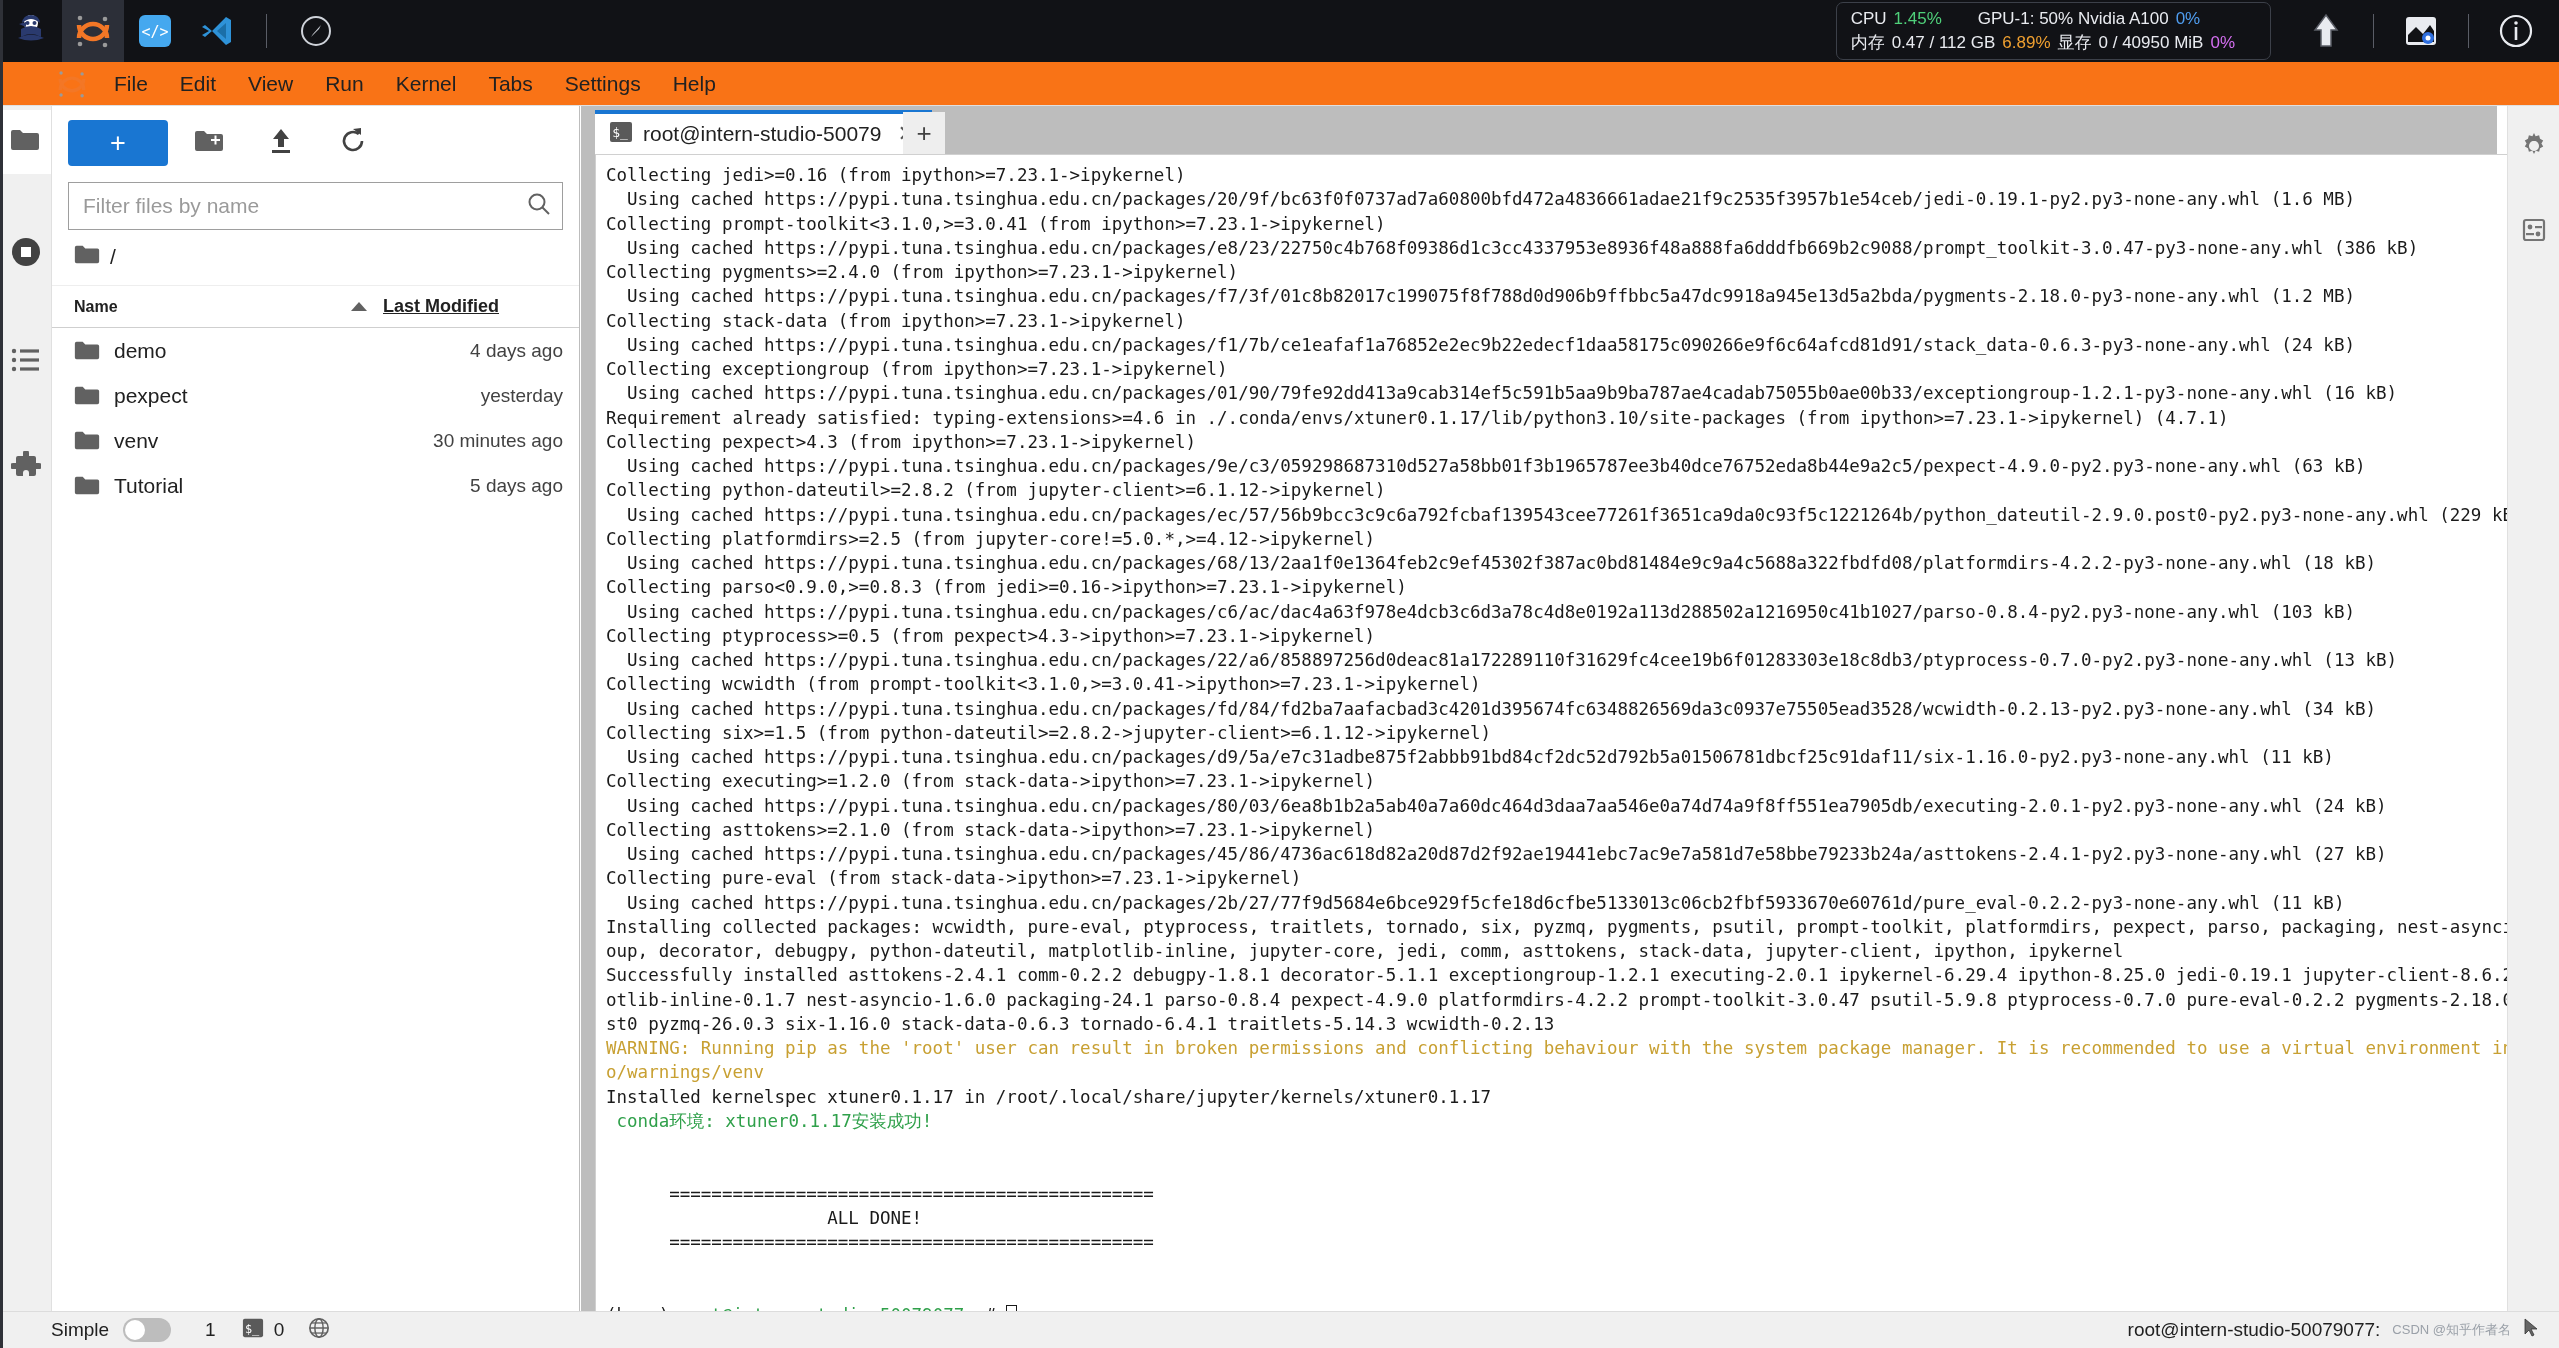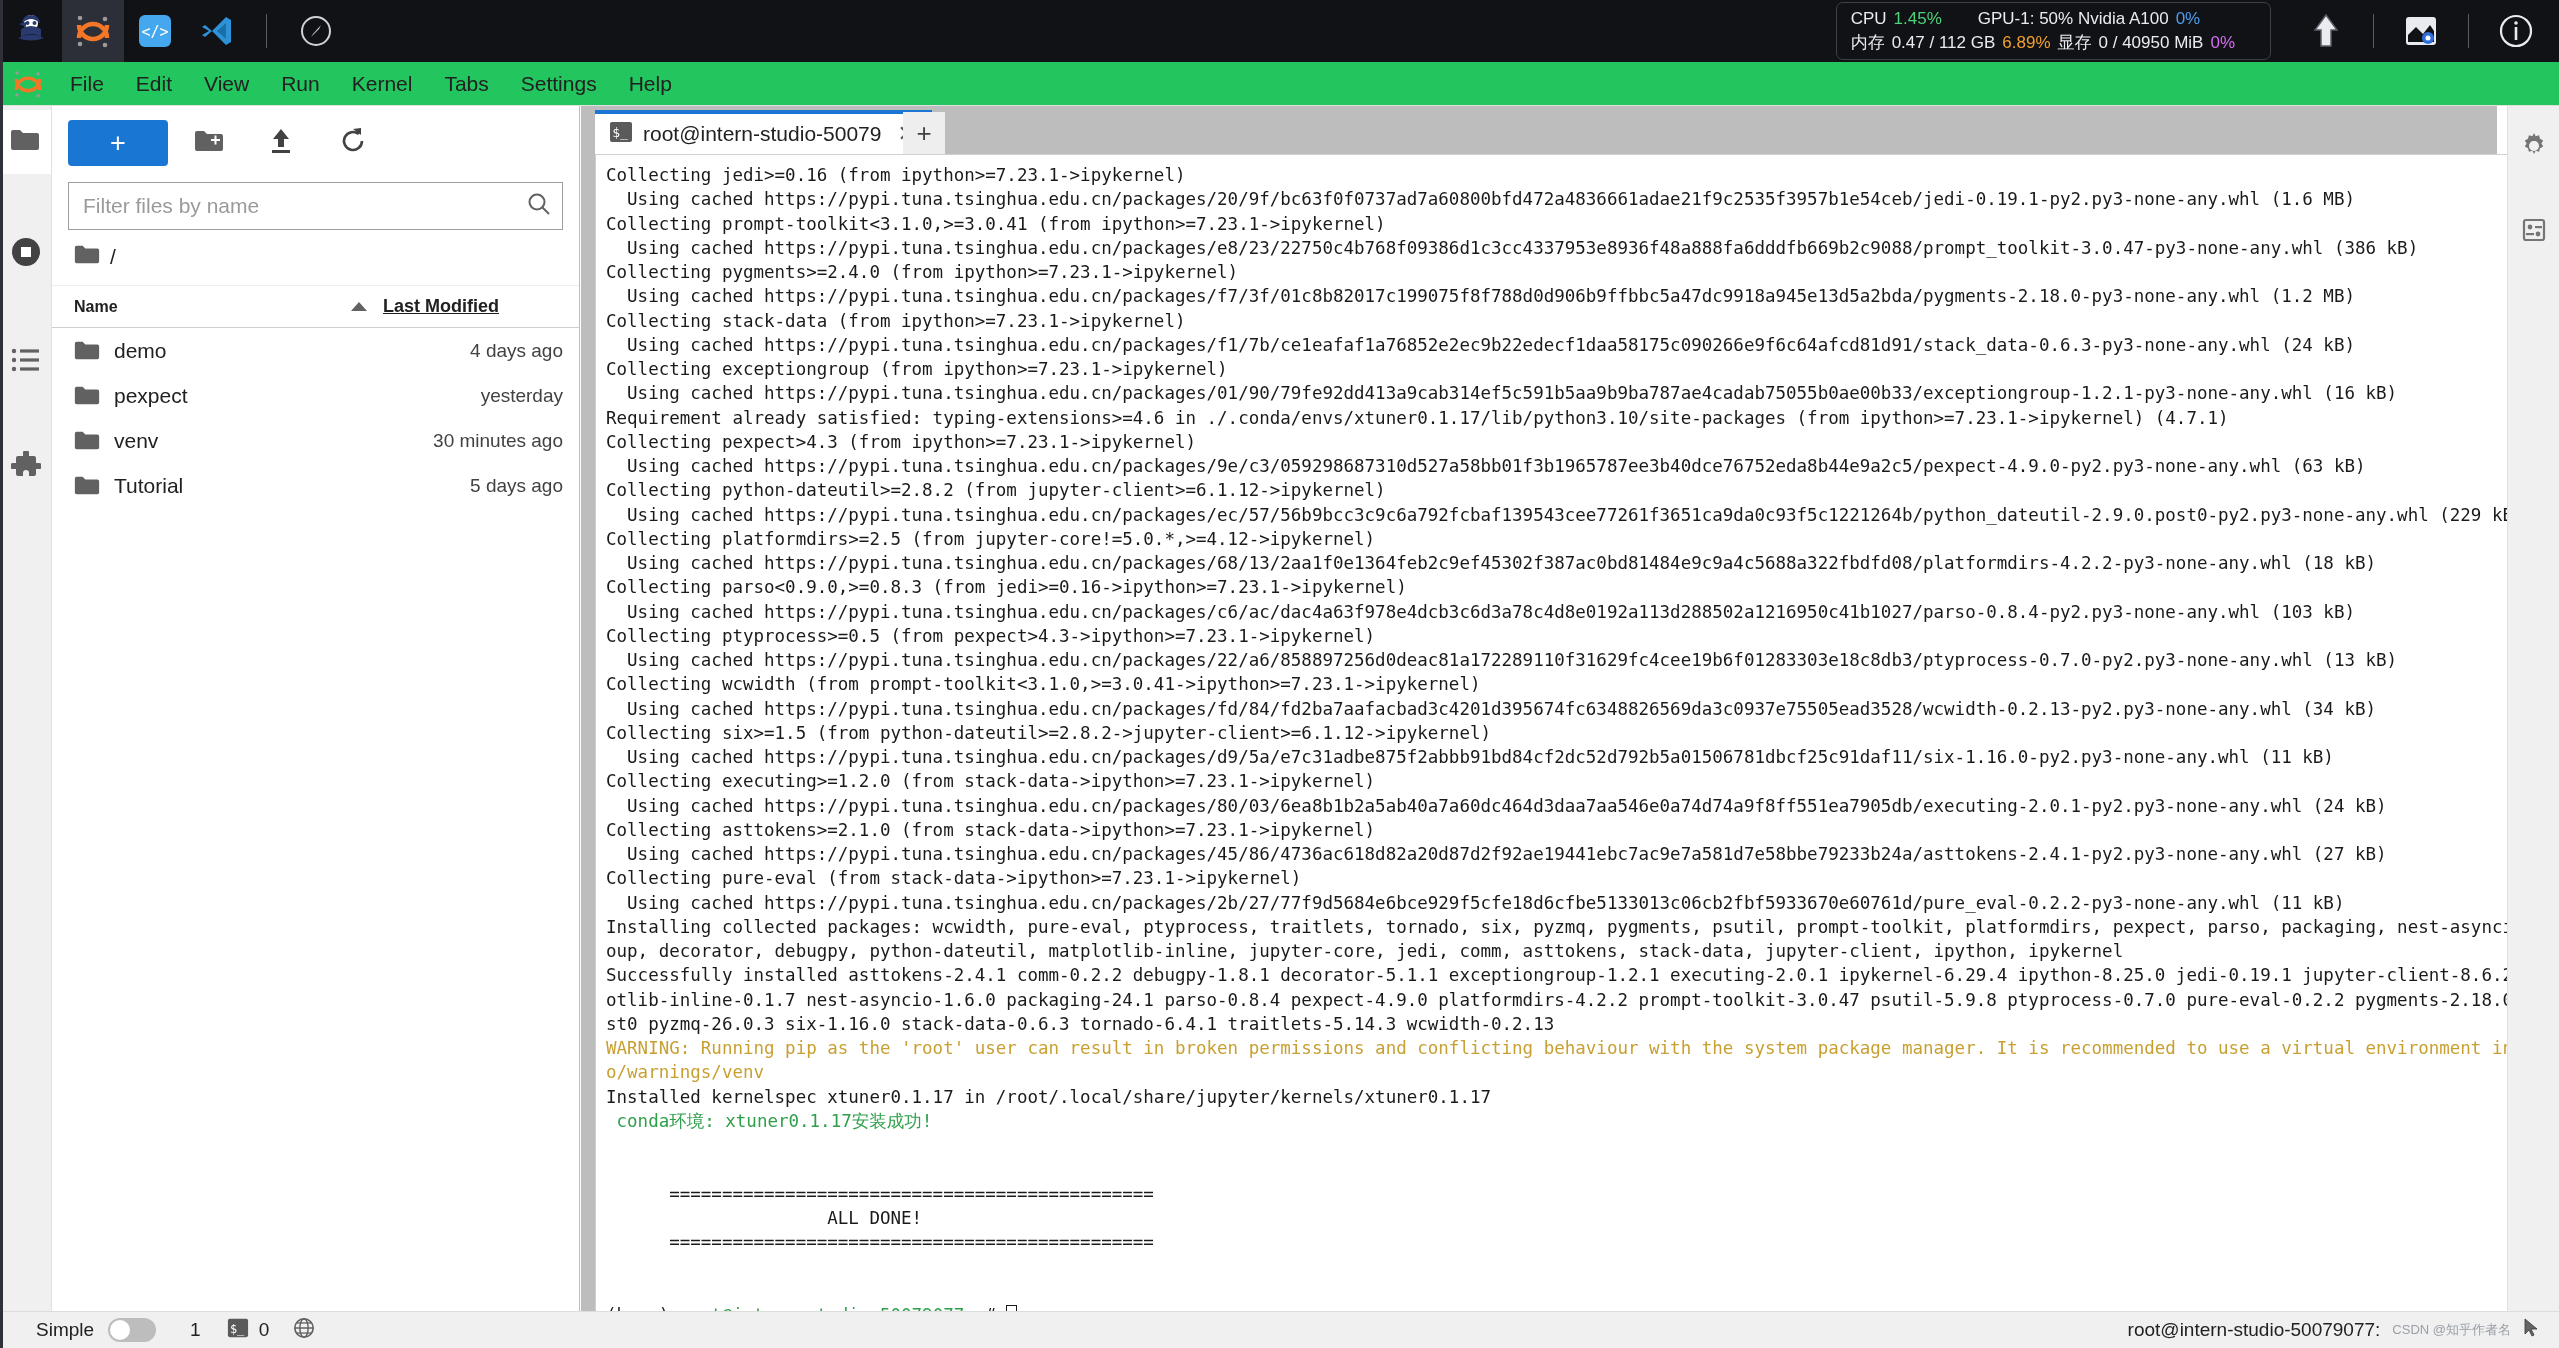--- a/index.html
+++ b/index.html
@@ -26,22 +26,22 @@
   .org { color:#f0a030; }
   .blu { color:#4f9df0; }
   .mag { color:#d46ef0; }
   .gap { width:22px; }
 
   .tbicon { width:58px; height:62px; display:flex; align-items:center; justify-content:center;
             flex:0 0 auto; }
 
   
   #menubar { position:absolute; left:0; top:62px; width:2559px; height:44px;
-             background:#22c55e; border-bottom:1px solid #e0e0e0;
-             display:flex; align-items:center; }
+             background:#f97316; border-bottom:1px solid #e0e0e0;
+             display:flex; align-items:center;padding-left:44px; }
   #jlogo { width:56px; height:44px; display:flex; align-items:center; justify-content:center; }
   .mitem { font-size:21px; color:#212121; padding:4px 14px; margin-right:4px;
            line-height:26px; white-space:nowrap; }
 
   
   #activity { position:absolute; left:0; top:106px; width:52px; height:1242px;
               background:#f0f0f0; border-right:1px solid #e0e0e0; }
   .act { width:51px; height:64px; display:flex; align-items:center; justify-content:center; }
   .act.sel { background:#fff; border-right:1px solid #fff; }
 
@@ -105,21 +105,21 @@
   #tscroll .thumb { position:absolute; left:0; bottom:0; width:12px; height:72px; background:#c4c4c4; }
 
   
   #rightbar { position:absolute; left:2507px; top:106px; width:52px; height:1242px;
               background:#f0f0f0; border-left:1px solid #e0e0e0; }
 
   
   #status { position:absolute; left:0; top:1311px; width:2559px; height:37px;
             background:#f0f0f0; border-top:1px solid #dcdcdc;
             display:flex; align-items:center; }
-  #status .sleft { display:flex; align-items:center; padding-left:36px; gap:14px; }
+  #status .sleft { display:flex; align-items:center; padding-left:36px; gap:14px;margin-left:15px; }
   #status .slabel { font-size:19px; color:#212121; }
   #toggle { width:48px; height:24px; background:#bdbdbd; border-radius:12px; position:relative; }
   #toggle .knob { position:absolute; left:2px; top:2px; width:20px; height:20px;
                   background:#fff; border-radius:50%; }
   #status .scount { font-size:19px; color:#212121; margin-left:34px; }
   #status .skernel { display:flex; align-items:center; gap:10px; margin-left:26px; }
   #status .sspacer { flex:1 1 auto; }
   #status .sright { display:flex; align-items:center; gap:12px; padding-right:18px; }
   #status .sright .stext { font-size:19px; color:#212121; }
   #status .wm { font-size:13px; color:#9aa0a8; }

